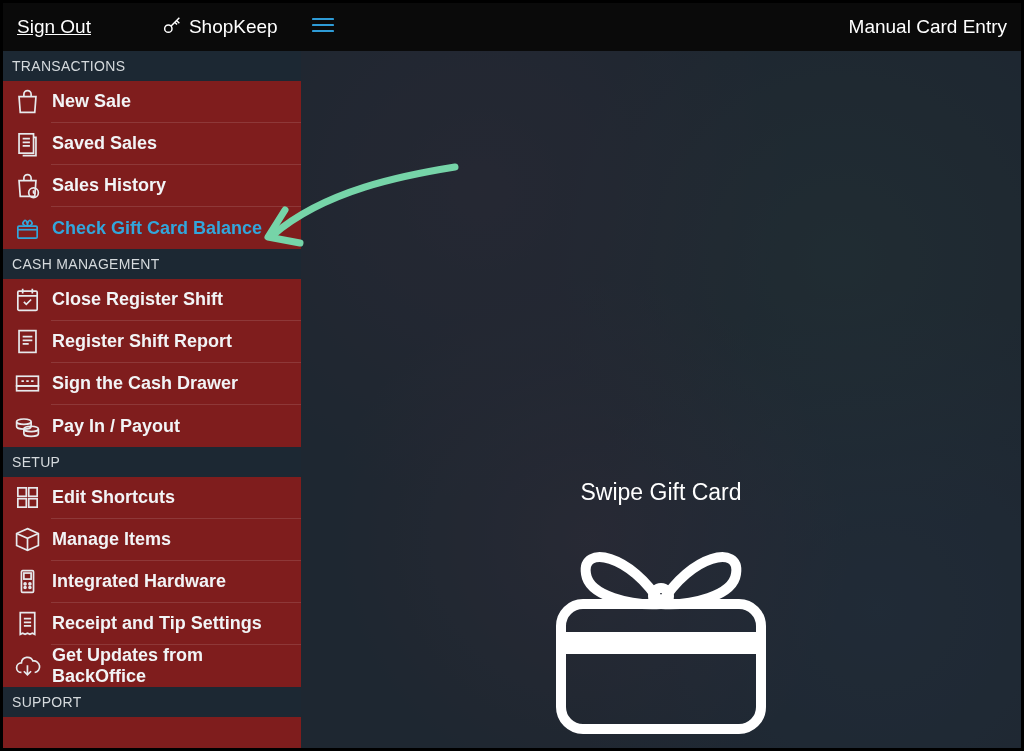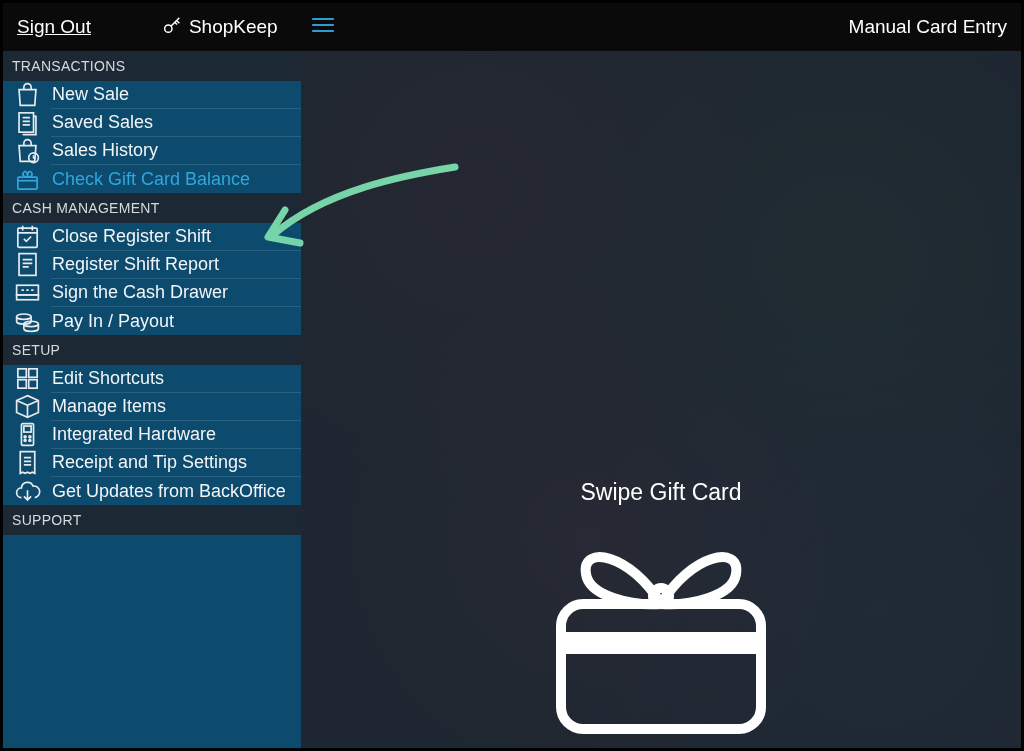--- a/index.html
+++ b/index.html
@@ -15,29 +15,29 @@
   .signout { margin-left: 14px; font-size: 19px; font-weight: 400; cursor: pointer; text-decoration: underline; }
   .brand { display: flex; align-items: center; margin-left: 70px; font-size: 19px; }
   .brand svg { width: 22px; height: 22px; margin-right: 6px; }
   .hamburger { margin-left: 34px; cursor: pointer; }
   .hamburger svg { width: 22px; height: 16px; }
   .manual { margin-left: auto; margin-right: 14px; font-size: 19px; cursor: pointer; }
 
   
   .sidebar {
     position: absolute; top: 51px; left: 3px; width: 298px; bottom: 3px;
-    background: #0c4a6e; overflow: hidden;
+    background: #7f1d1d; overflow: hidden;
   }
   .section-header {
     height: 30px; line-height: 30px; padding-left: 9px;
     background: #1c2833; color: #d5dadd; font-size: 14px; letter-spacing: 0.3px;
   }
   .menu-item {
-    height: 28px; display: flex; align-items: center;
-    padding-left: 9px; font-size: 18px; font-weight: 400; color: #f2f4f6;
+    height: 42px; display: flex; align-items: center;
+    padding-left: 9px; font-size: 18px; font-weight: 700; color: #f2f4f6;
     border-bottom: 1px solid rgba(255,255,255,0.09);
     cursor: pointer;
   }
   .menu-item.last { border-bottom: none; }
   .menu-item .mi-icon { width: 29px; height: 29px; display: flex; align-items: center; justify-content: center; }
   .menu-item .mi-label { margin-left: 10px; }
   .menu-item.active { color: #32a6dc; }
   .menu-item.active svg { stroke: #32a6dc; fill: none; }
   .mi-icon svg { stroke: #e7eaed; fill: none; stroke-width: 1.4; }
 

